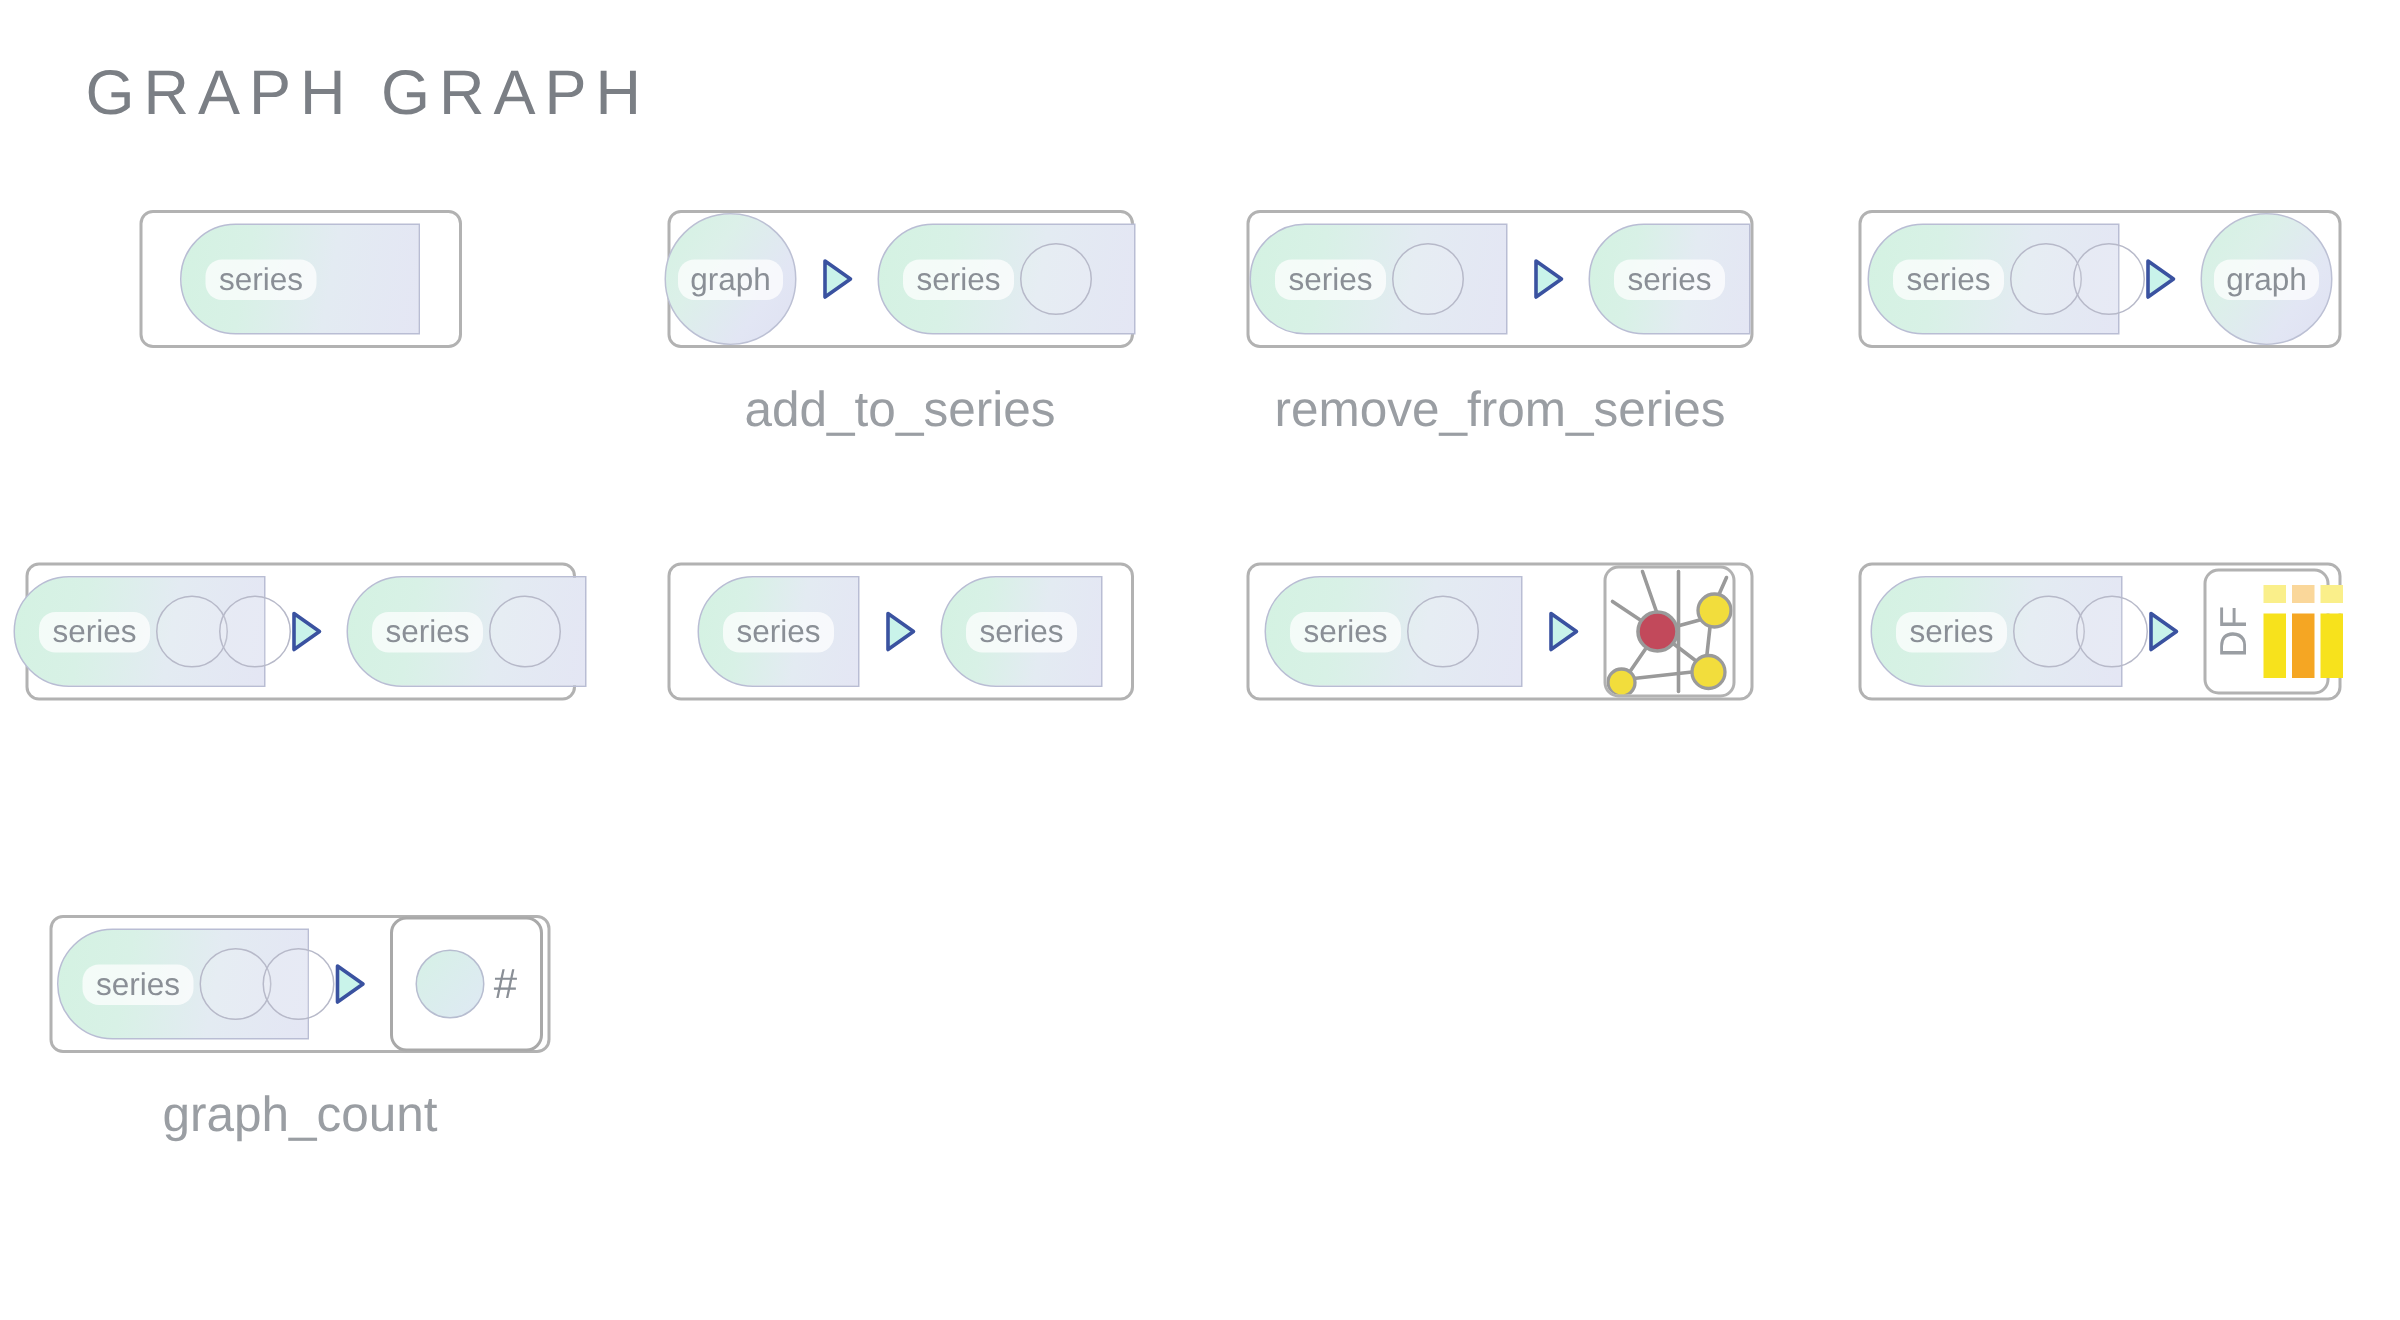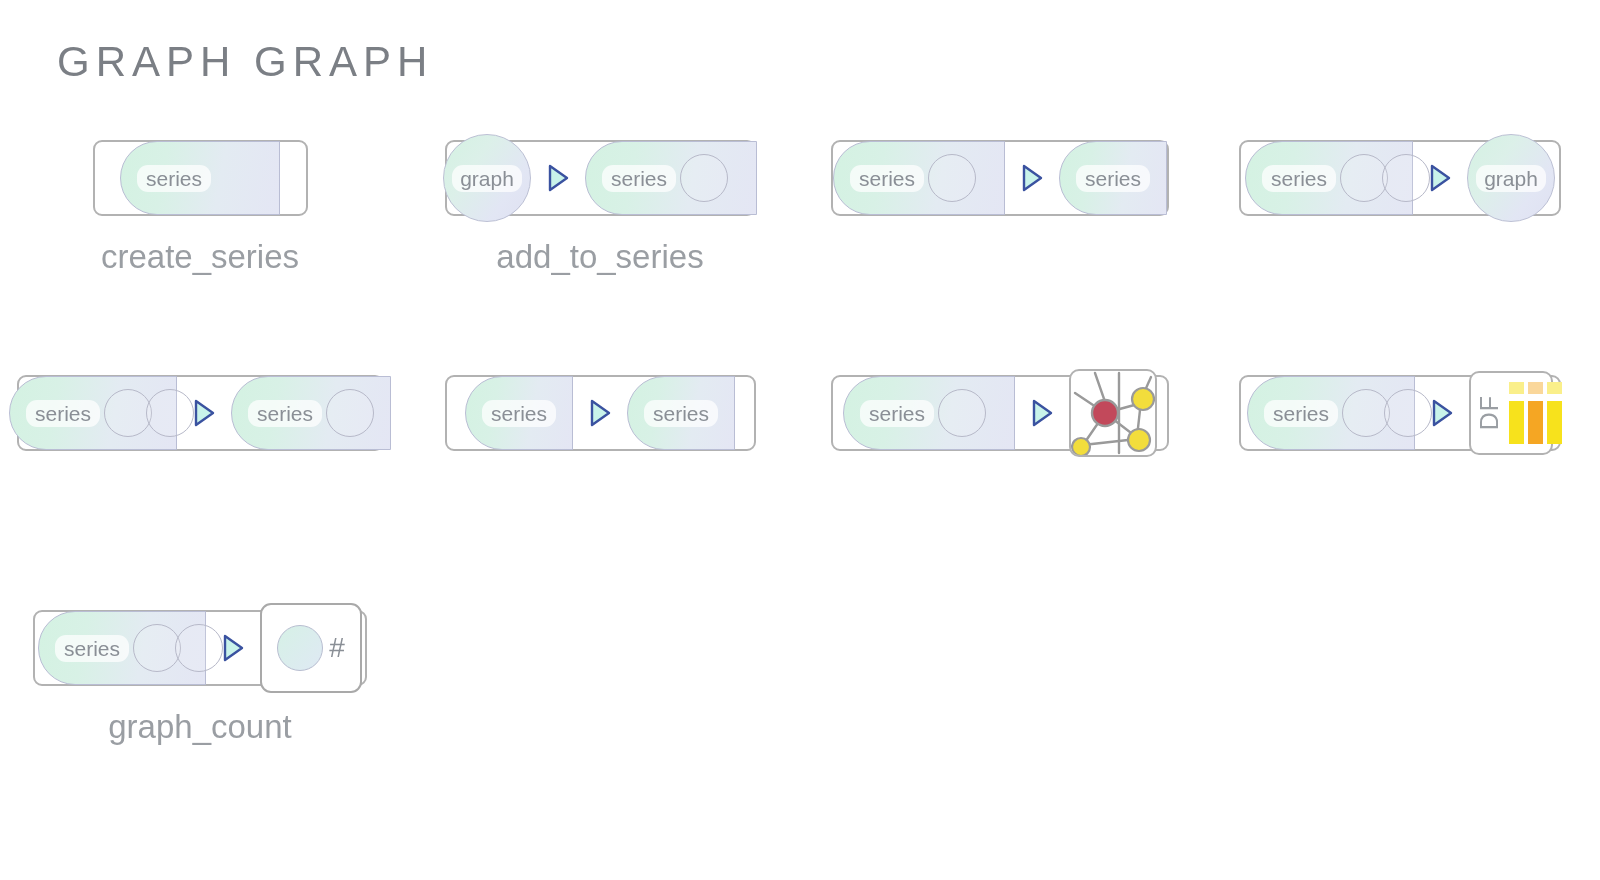--- a/index.html
+++ b/index.html
@@ -36,21 +36,21 @@
   .cell{
     width:400px;
     display:flex;
     flex-direction:column;
     align-items:center;
   }
   .card{
     border:2px solid #b2b2b2;
     border-radius:9px;
     background:#ffffff;
-    height:76px;
+    height:92px;
     box-sizing:border-box;
     display:flex;
     align-items:center;
     justify-content:center;
     padding:0 16px;
   }
   .op-label{
     margin-top:22px;
     font-size:33px;
     color:#9a9ea3;
@@ -195,21 +195,20 @@
   <div class="row">
 
     <div class="cell">
       <div class="card" style="width:215px;">
         <div class="shapes">
           <div class="series" style="width:160px;">
             <span class="tag">series</span>
           </div>
         </div>
       </div>
-      <div class="op-label">create_series</div>
     </div>
 
     <div class="cell">
       <div class="card" style="width:311px;">
         <div class="shapes">
           <div class="graph">
             <span class="tag">graph</span>
           </div>
           <svg class="arrow" viewBox="0 0 26 30">
             <path d="M5 3 L22 15 L5 27 Z" fill="#c9f3ea" stroke="#3a52a0" stroke-width="2.4" stroke-linejoin="round"></path>
@@ -231,20 +230,21 @@
             <span class="slot"></span>
           </div>
           <svg class="arrow" viewBox="0 0 26 30">
             <path d="M5 3 L22 15 L5 27 Z" fill="#c9f3ea" stroke="#3a52a0" stroke-width="2.4" stroke-linejoin="round"></path>
           </svg>
           <div class="series" style="width:108px;">
             <span class="tag">series</span>
           </div>
         </div>
       </div>
+      <div class="op-label">remove_from_series</div>
     </div>
 
     <div class="cell">
       <div class="card" style="width:322px;">
         <div class="shapes">
           <div class="series pad-right" style="width:168px;">
             <span class="tag">series</span>
             <span class="slot"></span>
             <span class="slot"></span>
           </div>

